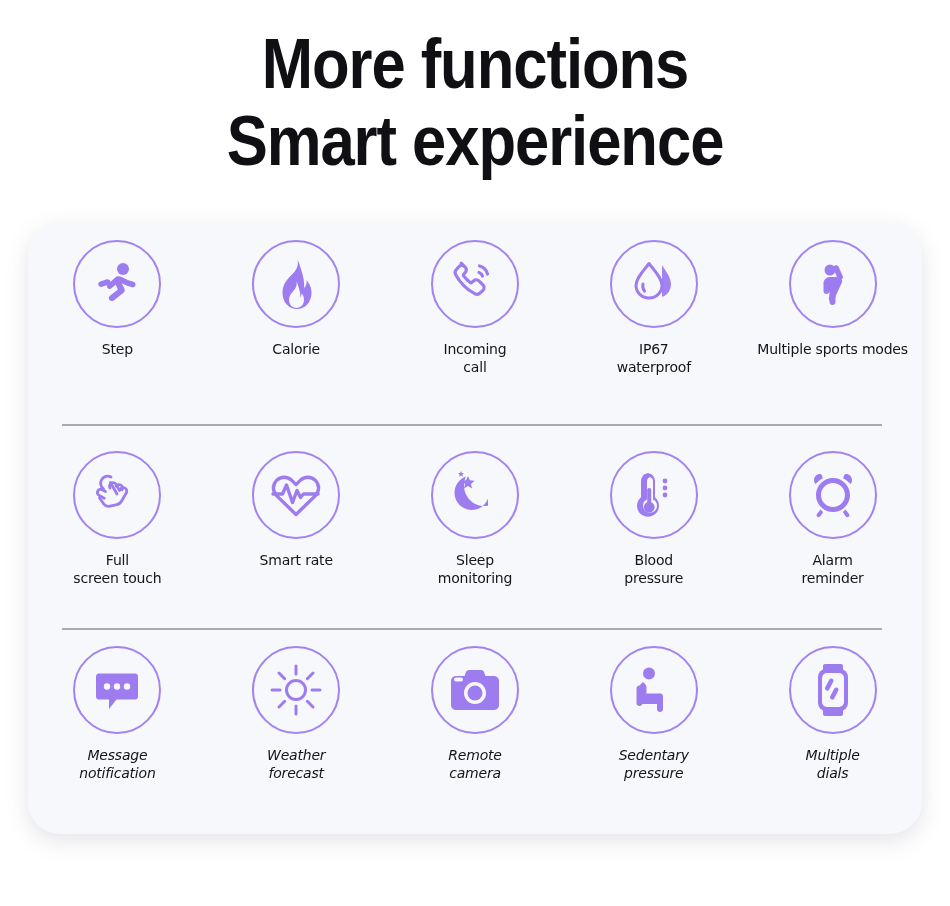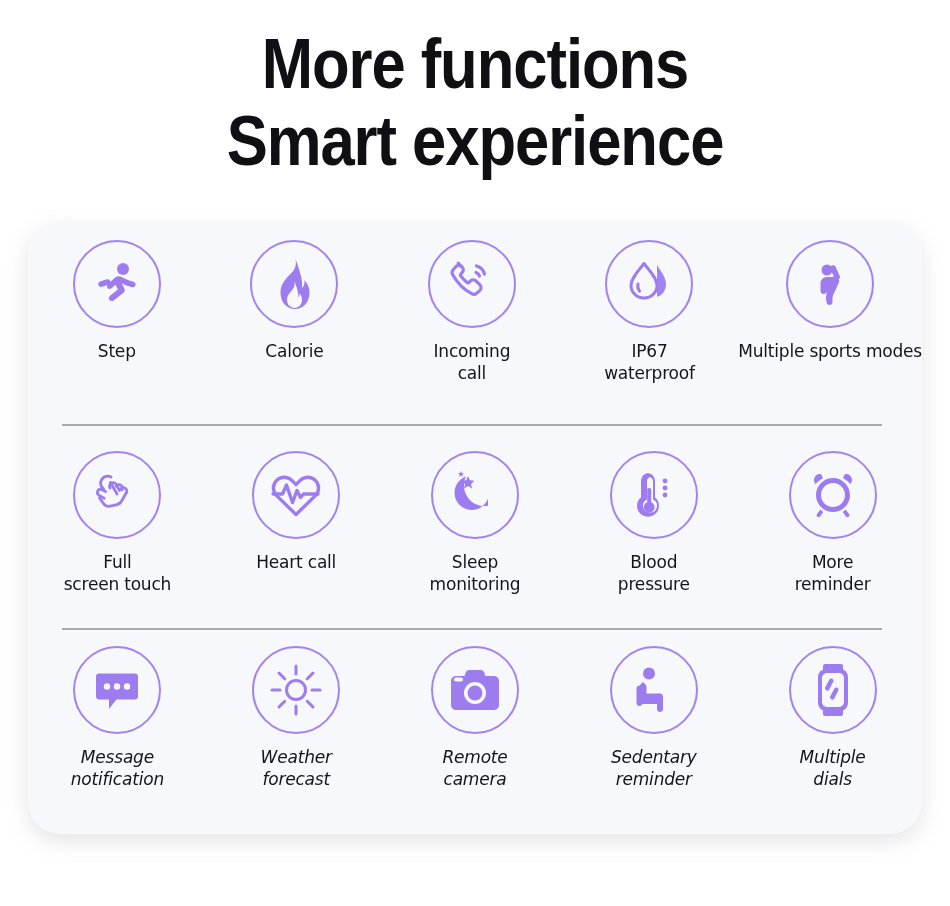--- a/index.html
+++ b/index.html
@@ -96,21 +96,21 @@
     justify-content: center;
     box-sizing: border-box;
     background: transparent;
   }
   .circle svg { display: block; }
 
   .label {
     margin-top: 13px;
     text-align: center;
     color: #14141b;
-    font-size: 17px;
+    font-size: 14px;
     line-height: 1.28;
     font-family: "DejaVu Sans", "Liberation Sans", sans-serif;
     letter-spacing: -0.2px;
     white-space: pre-line;
   }
   .cell.wide .label { white-space: nowrap; }
 </style>
 </head>
 <body>
 
@@ -212,21 +212,21 @@
 
       <div class="cell">
         <div class="circle">
           <svg width="56" height="52" viewBox="0 0 56 52">
             <g fill="none" stroke="#9d7cf0" stroke-width="3.4" stroke-linecap="round" stroke-linejoin="round">
               <path d="M28 45.5L8.6 26.6C4.4 22.4 4.4 15.6 8.6 11.4c4.2-4.2 11-4.2 15.2 0L28 15.6l4.2-4.2c4.2-4.2 11-4.2 15.2 0 4.2 4.2 4.2 11 0 15.2L28 45.5z"></path>
               <path d="M5 25h9.5l4-9 6 17.5 4.5-12 3.5 7 3-3.5H50"></path>
             </g>
           </svg>
         </div>
-        <div class="label">Heart call</div>
+        <div class="label">Smart rate</div>
       </div>
 
       <div class="cell">
         <div class="circle">
           <svg width="54" height="54" viewBox="0 0 54 54">
             <g fill="#9d7cf0">
               <path d="M40 30.5C37.6 37.2 31.2 42 23.7 42 14.2 42 6.5 34.3 6.5 24.8c0-7.5 4.8-13.9 11.5-16.3-1.3 2.7-2 5.7-2 8.9 0 11.4 9.3 20.7 20.7 20.7 1.2 0 2.3-.1 3.3-.3z"></path>
               <path d="M20 8l1.9 4.3 4.6.5-3.5 3.1 1 4.5L20 18.1 16 20.4l1-4.5-3.5-3.1 4.6-.5L20 8z"></path>
               <path d="M13 3l.9 2 2.1.2-1.6 1.4.5 2.1L13 7.6l-1.9 1.1.5-2.1L10 5.2l2.1-.2L13 3z"></path>
             </g>
@@ -258,21 +258,21 @@
             <g fill="#9d7cf0">
               <path d="M14 6c-3.3 0-6 2.7-6 6 0 1.6.6 3 1.6 4.1 1.9-2.4 4.3-4.3 7.1-5.6C16.6 7.8 15.4 6 14 6z"></path>
               <path d="M40 6c-1.4 0-2.6 1.8-2.7 4.5 2.8 1.3 5.2 3.2 7.1 5.6 1-1.1 1.6-2.5 1.6-4.1 0-3.3-2.7-6-6-6z"></path>
               <path d="M27 10C17.6 10 10 17.6 10 27s7.6 17 17 17 17-7.6 17-17-7.6-17-17-17zm0 5c6.6 0 12 5.4 12 12s-5.4 12-12 12-12-5.4-12-12 5.4-12 12-12z"></path>
               <path d="M27 17.5c-1.1 0-2 .9-2 2V27c0 1.1.9 2 2 2h7c1.1 0 2-.9 2-2s-.9-2-2-2h-5v-5.5c0-1.1-.9-2-2-2z" fill="#f7f8fc"></path>
               <path d="M14.5 41.5l-3.5 4.5c-.7.9-.5 2.1.4 2.8.9.7 2.1.5 2.8-.4l3-4.3c-1-.8-1.9-1.7-2.7-2.6z"></path>
               <path d="M39.5 41.5c-.8.9-1.7 1.8-2.7 2.6l3 4.3c.7.9 1.9 1.1 2.8.4.9-.7 1.1-1.9.4-2.8l-3.5-4.5z"></path>
             </g>
           </svg>
         </div>
-        <div class="label">More
+        <div class="label">Alarm
 reminder</div>
       </div>
 
     </div>
 
     <div class="row r3">
 
       <div class="cell">
         <div class="circle">
           <svg width="54" height="50" viewBox="0 0 54 50">
@@ -329,21 +329,21 @@
             <g fill="#9d7cf0">
               <circle cx="22" cy="10.5" r="6"></circle>
               <path d="M18 19c-3 0-5.5 2.5-5.5 5.5v13c0 1.9 1.6 3.5 3.5 3.5h14c1.9 0 3.5-1.6 3.5-3.5S31.9 34 30 34H19.5V24.5c0-3-2.5-5.5-5.5-5.5h4z"></path>
               <path d="M16 30.5h16c1.9 0 3.5 1.6 3.5 3.5s-1.6 3.5-3.5 3.5H16c-1.9 0-3.5-1.6-3.5-3.5s1.6-3.5 3.5-3.5z"></path>
               <path d="M33 30.5c1.7 0 3 1.3 3 3V46c0 1.7-1.3 3-3 3s-3-1.3-3-3V33.5c0-1.7 1.3-3 3-3z"></path>
               <path d="M12.5 22.5c1.7 0 3 1.3 3 3V40c0 1.7-1.3 3-3 3s-3-1.3-3-3V25.5c0-1.7 1.3-3 3-3z"></path>
             </g>
           </svg>
         </div>
         <div class="label">Sedentary
-reminder</div>
+pressure</div>
       </div>
 
       <div class="cell">
         <div class="circle">
           <svg width="42" height="56" viewBox="0 0 42 56">
             <g fill="#9d7cf0">
               <path d="M13 2h16c1.1 0 2 .9 2 2v5H11V4c0-1.1.9-2 2-2z"></path>
               <path d="M11 47h20v5c0 1.1-.9 2-2 2H13c-1.1 0-2-.9-2-2v-5z"></path>
               <rect x="6" y="7" width="30" height="42" rx="8"></rect>
             </g>

